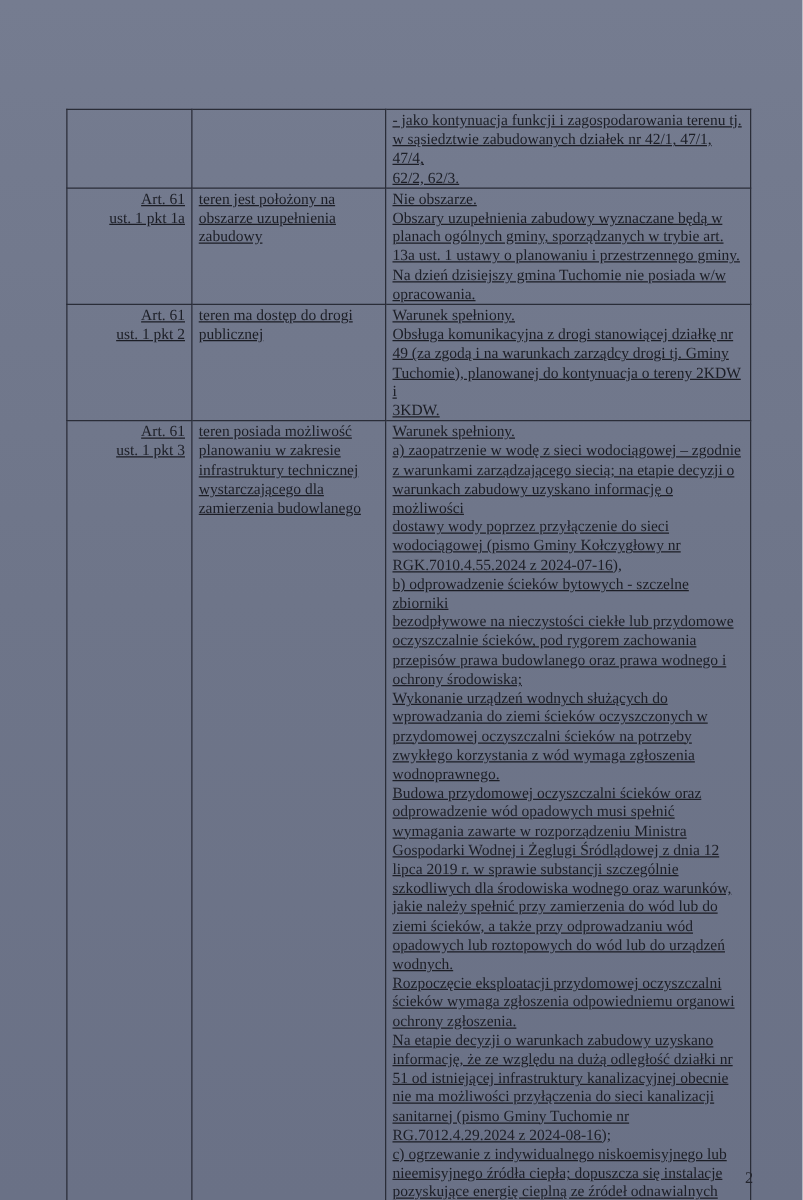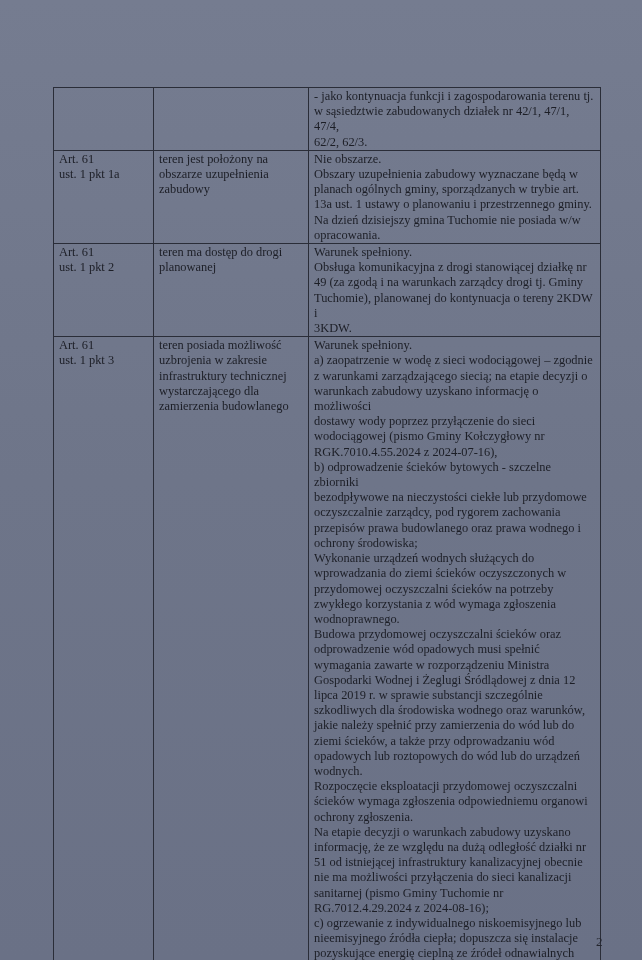--- a/index.html
+++ b/index.html
@@ -16,22 +16,23 @@
   }
   .doc-table {
     position:absolute; left:53px; top:87px; width:548px;
     border-collapse:collapse;
     font-size:12.4px; line-height:15.2px;
   }
   .doc-table td {
     border:1.2px solid #2a2d38;
     vertical-align:top;
     padding:1px 5px 0 5px;
+    text-decoration:underline;
   }
-  .c1 { width:89px; text-align:left; }
+  .c1 { width:89px; text-align:right; }
   .c2 { width:144px; }
   .c3 { }
   .line { display:block; }
   .page-number {
     position:absolute; left:596px; top:934px;
     font-size:13px; color:#23252e;
   }
 </style>
 </head>
 <body>
@@ -68,53 +69,53 @@
           <span class="line">opracowania.</span>
         </td>
       </tr>
       <tr style="height: 65px;">
         <td class="c1">
           <span class="line">Art. 61</span>
           <span class="line">ust. 1 pkt 2</span>
         </td>
         <td class="c2">
           <span class="line">teren ma dostęp do drogi</span>
-          <span class="line">planowanej</span>
+          <span class="line">publicznej</span>
         </td>
         <td class="c3">
           <span class="line">Warunek spełniony.</span>
           <span class="line">Obsługa komunikacyjna z drogi stanowiącej działkę nr</span>
           <span class="line">49 (za zgodą i na warunkach zarządcy drogi tj. Gminy</span>
           <span class="line">Tuchomie), planowanej do kontynuacja o tereny 2KDW i</span>
           <span class="line">3KDW.</span>
         </td>
       </tr>
       <tr style="height: 634px;">
         <td class="c1">
           <span class="line">Art. 61</span>
           <span class="line">ust. 1 pkt 3</span>
         </td>
         <td class="c2">
           <span class="line">teren posiada możliwość</span>
-          <span class="line">uzbrojenia w zakresie</span>
+          <span class="line">planowaniu w zakresie</span>
           <span class="line">infrastruktury technicznej</span>
           <span class="line">wystarczającego dla</span>
           <span class="line">zamierzenia budowlanego</span>
         </td>
         <td class="c3">
           <span class="line">Warunek spełniony.</span>
           <span class="line">a) zaopatrzenie w wodę z sieci wodociągowej – zgodnie</span>
           <span class="line">z warunkami zarządzającego siecią; na etapie decyzji o</span>
           <span class="line">warunkach zabudowy uzyskano informację o możliwości</span>
           <span class="line">dostawy wody poprzez przyłączenie do sieci</span>
           <span class="line">wodociągowej (pismo Gminy Kołczygłowy nr</span>
           <span class="line">RGK.7010.4.55.2024 z 2024-07-16),</span>
           <span class="line">b) odprowadzenie ścieków bytowych - szczelne zbiorniki</span>
           <span class="line">bezodpływowe na nieczystości ciekłe lub przydomowe</span>
-          <span class="line">oczyszczalnie zarządcy, pod rygorem zachowania</span>
+          <span class="line">oczyszczalnie ścieków, pod rygorem zachowania</span>
           <span class="line">przepisów prawa budowlanego oraz prawa wodnego i</span>
           <span class="line">ochrony środowiska;</span>
           <span class="line">Wykonanie urządzeń wodnych służących do</span>
           <span class="line">wprowadzania do ziemi ścieków oczyszczonych w</span>
           <span class="line">przydomowej oczyszczalni ścieków na potrzeby</span>
           <span class="line">zwykłego korzystania z wód wymaga zgłoszenia</span>
           <span class="line">wodnoprawnego.</span>
           <span class="line">Budowa przydomowej oczyszczalni ścieków oraz</span>
           <span class="line">odprowadzenie wód opadowych musi spełnić</span>
           <span class="line">wymagania zawarte w rozporządzeniu Ministra</span>

